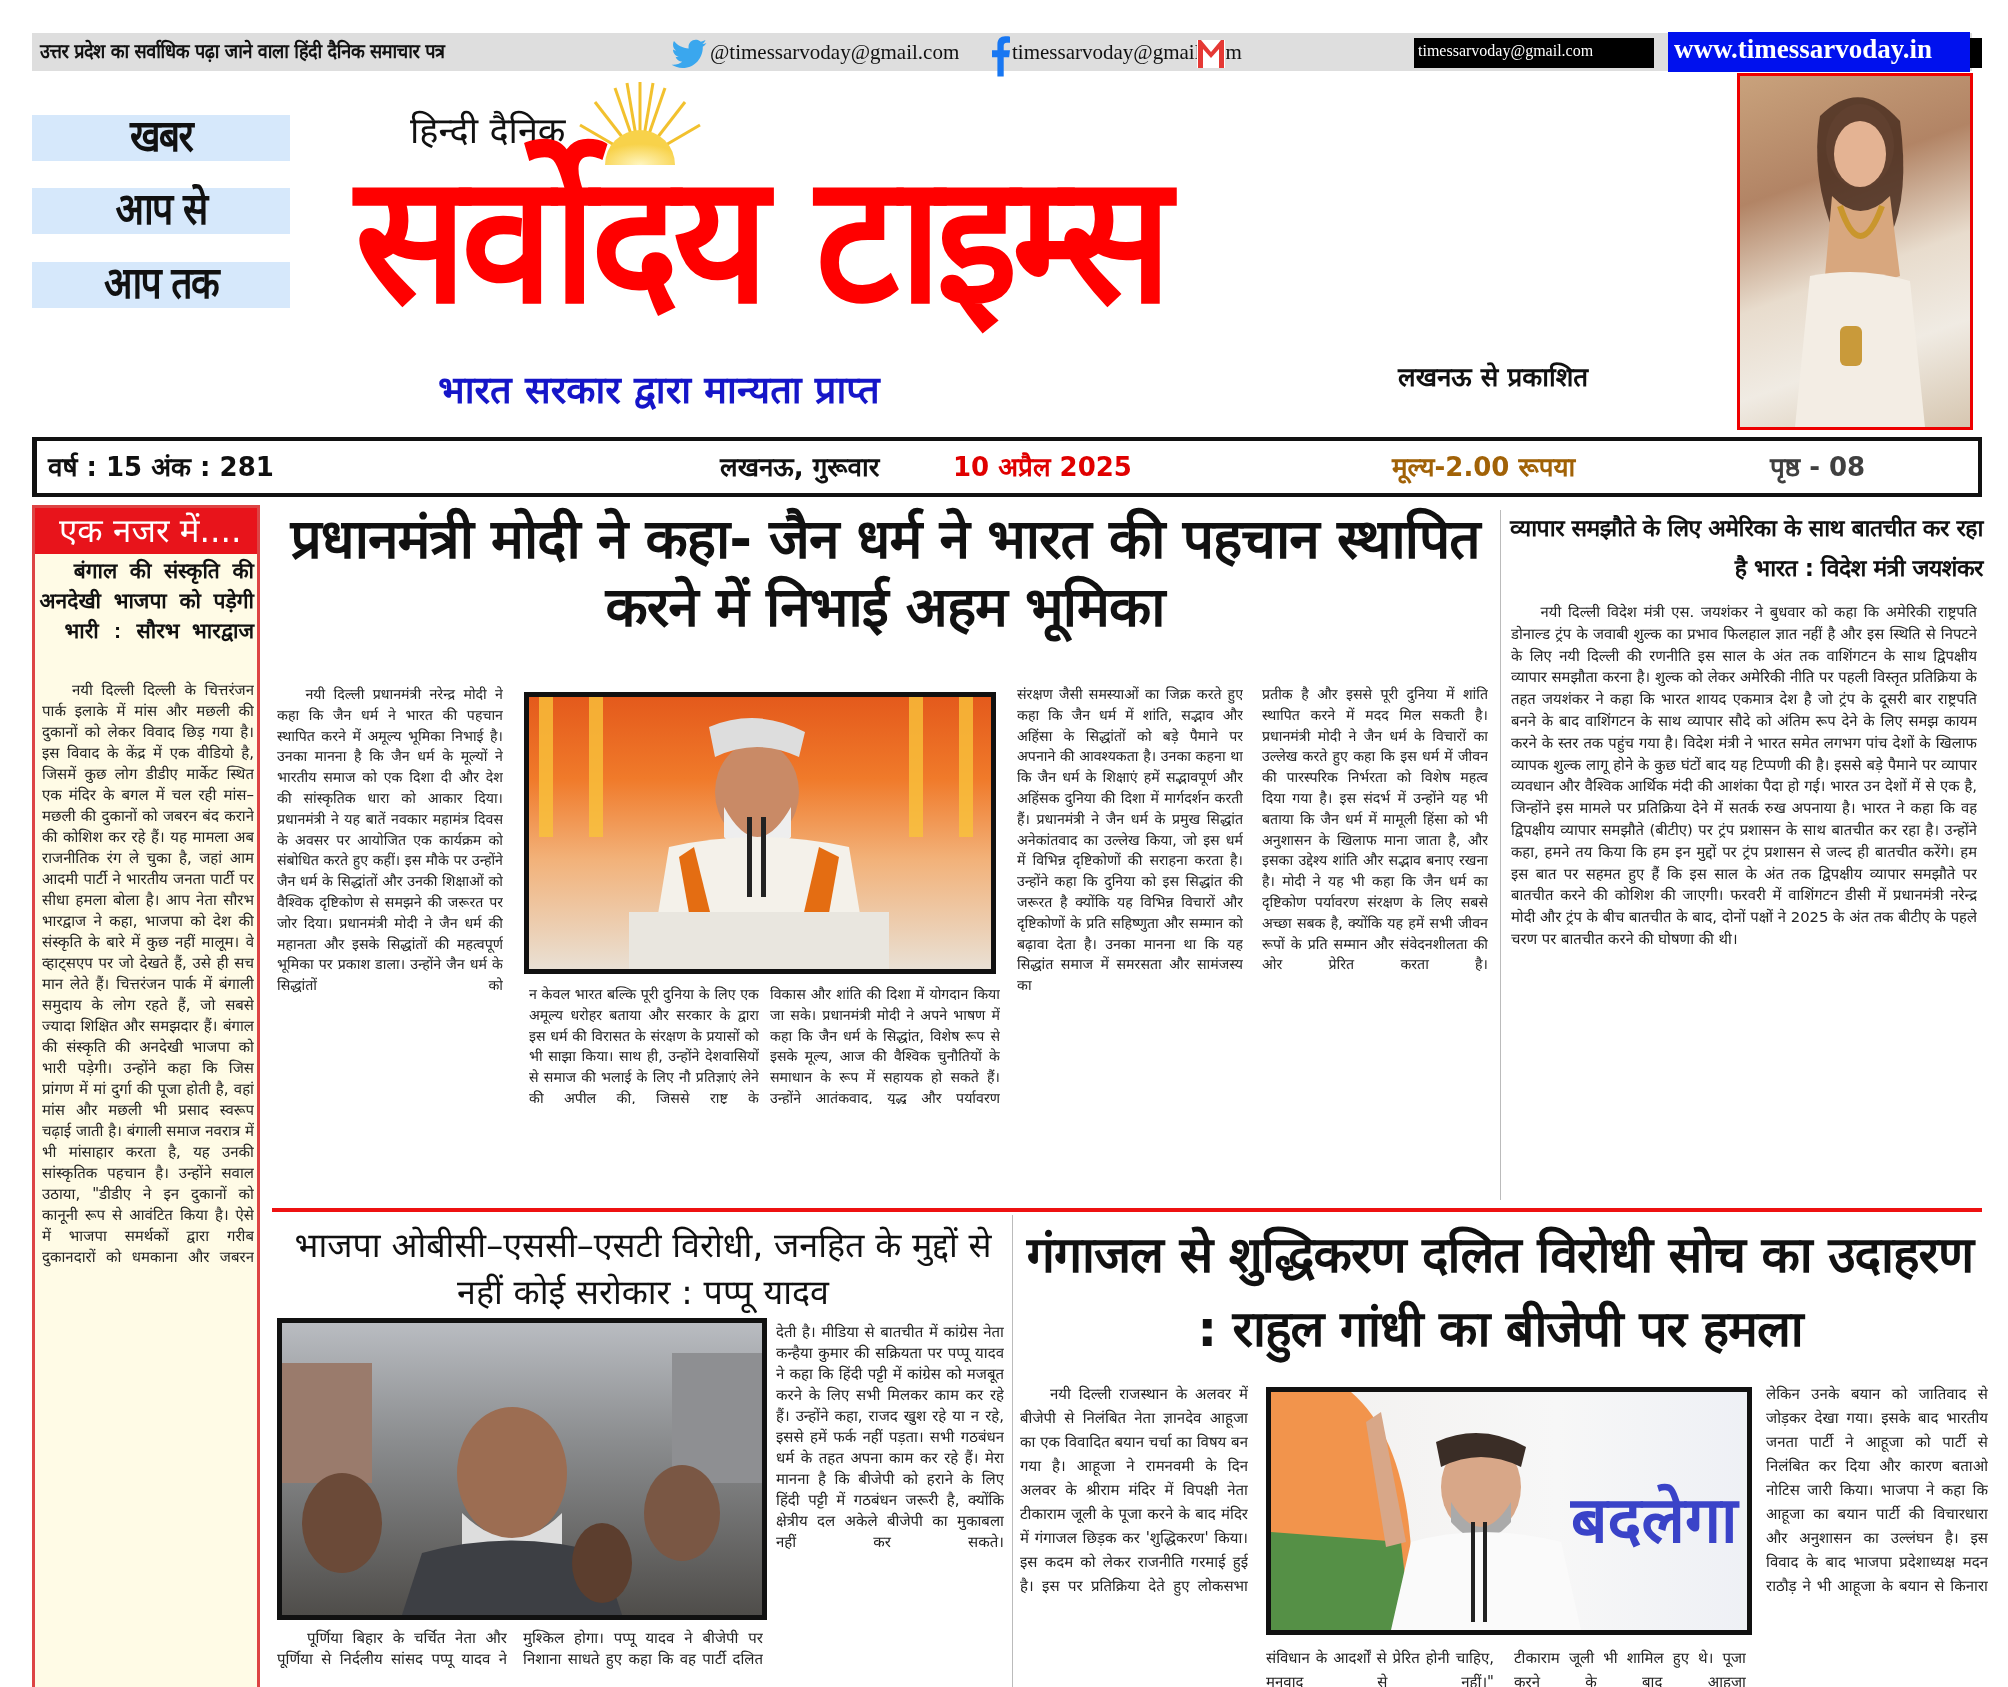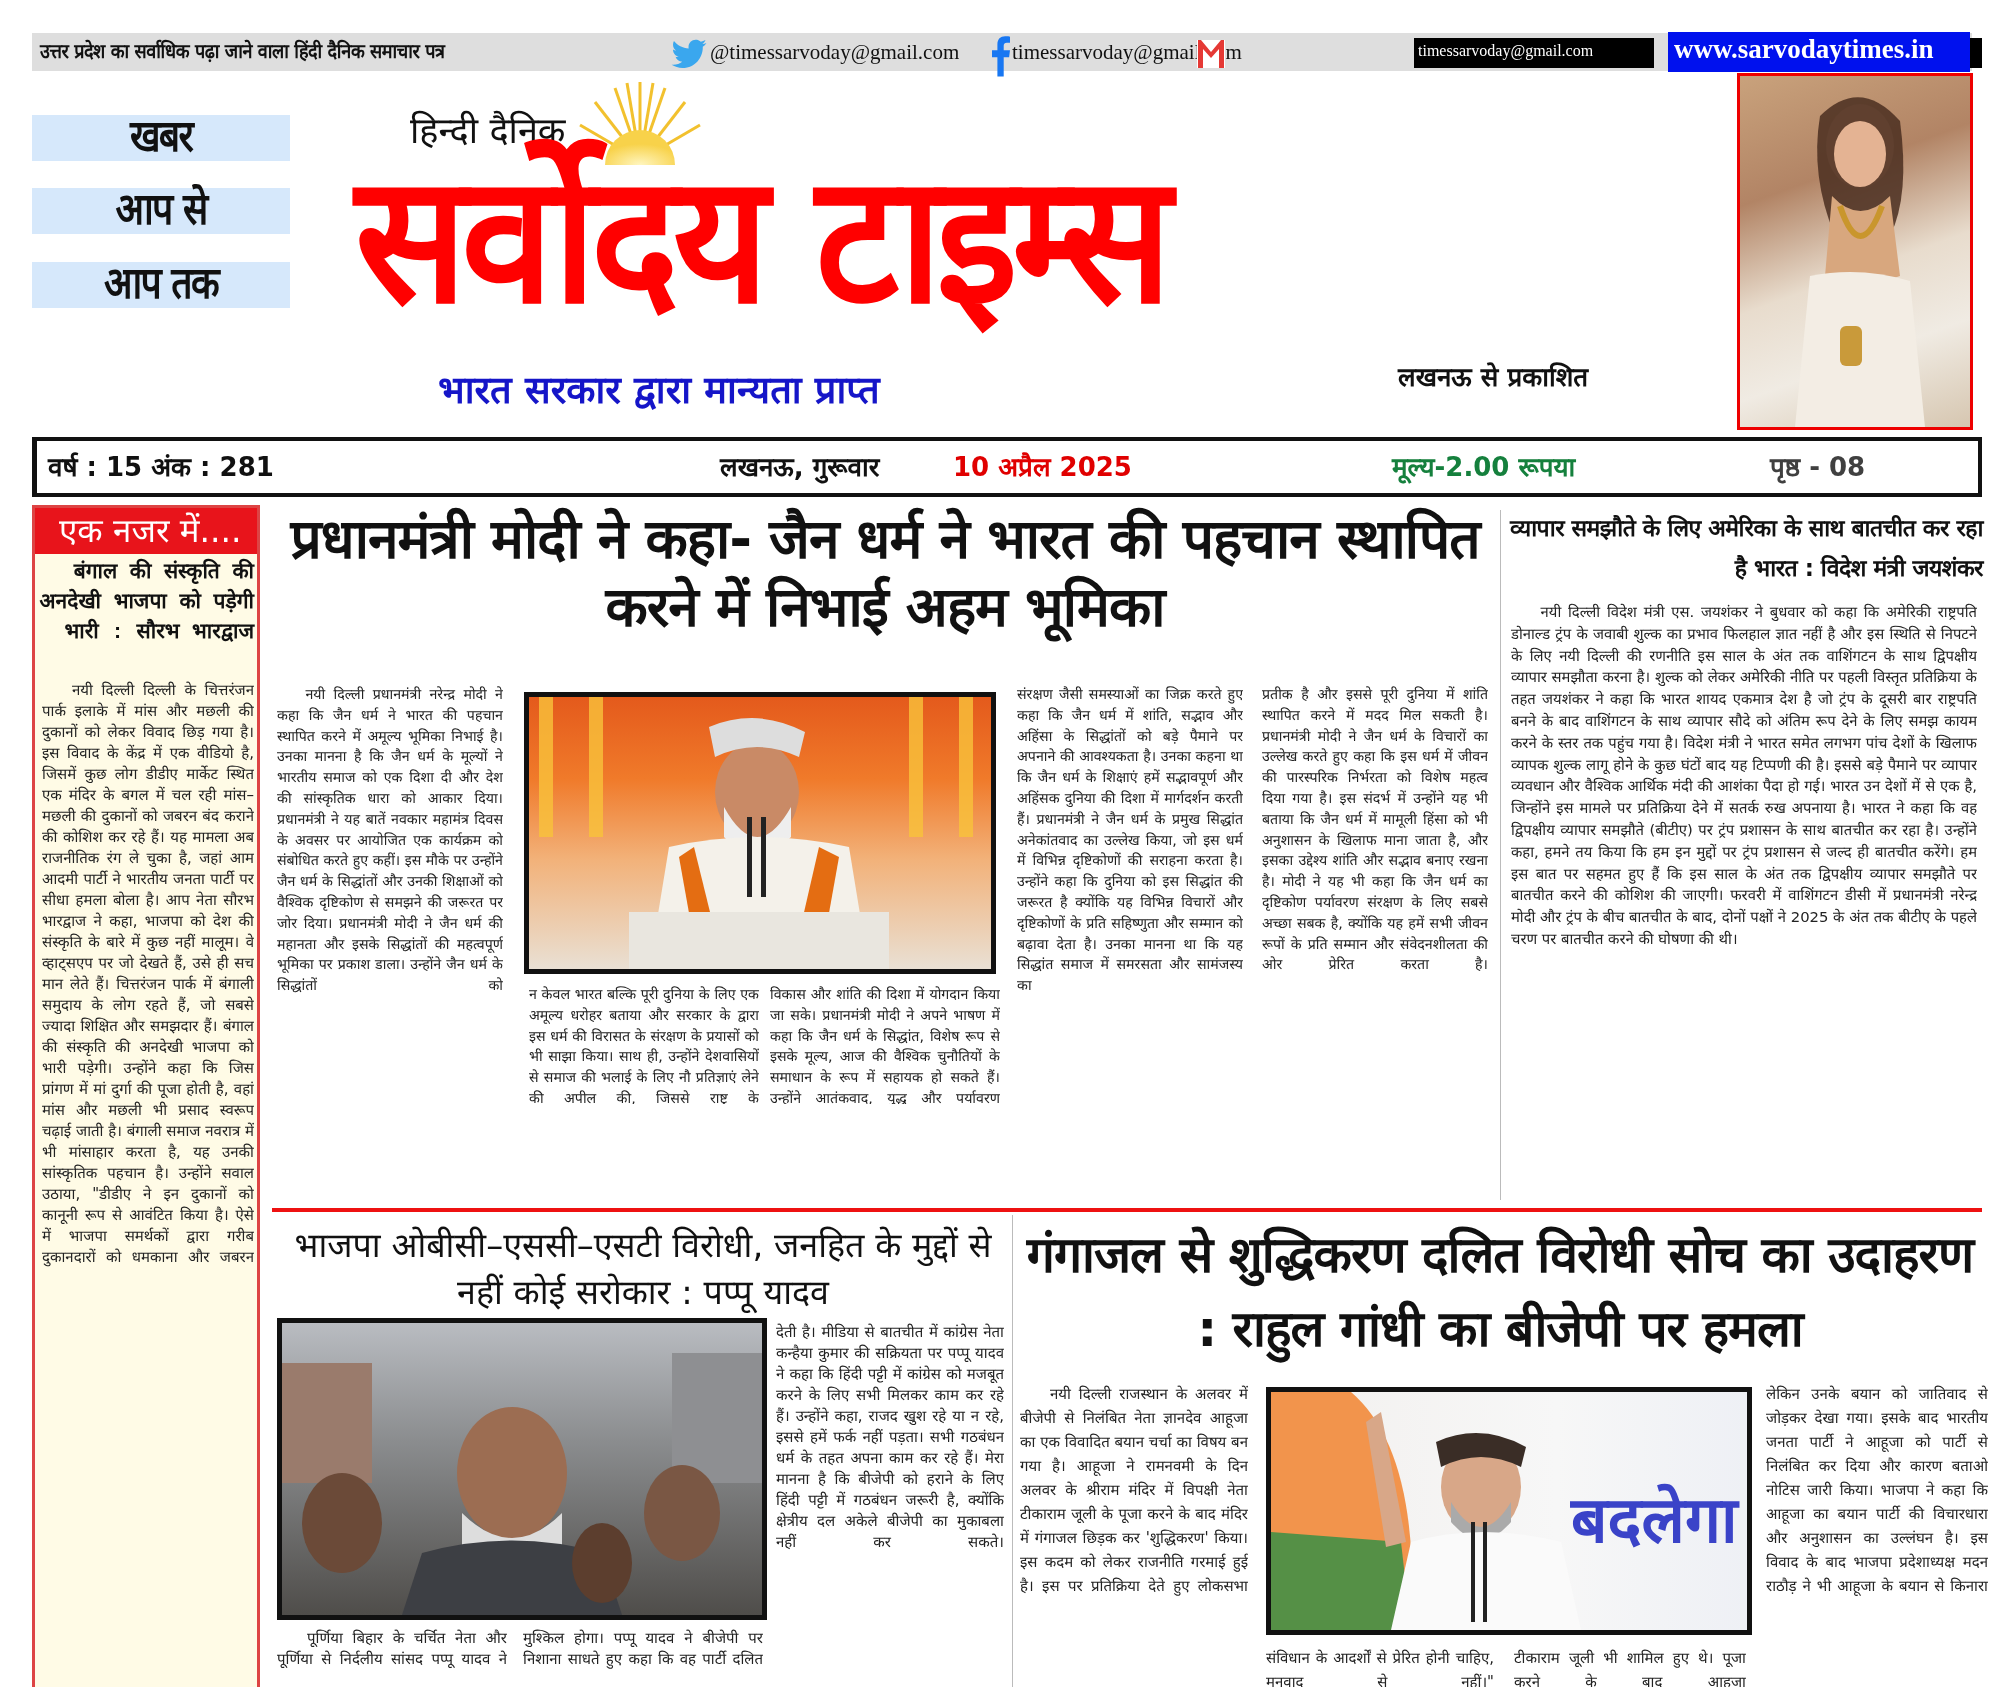--- a/index.html
+++ b/index.html
@@ -60,21 +60,21 @@
     <path fill="#1877f2" d="M6.5 24V13.2h3l.5-3.8H6.5V7c0-1.1.3-1.8 1.8-1.8H10V1.8C9.7 1.7 8.6 1.6 7.3 1.6 4.7 1.6 3 3.2 3 6.1v3.3H0v3.8h3V24z"></path>
   </svg>
 <div class="abs fb-text">timessarvoday@gmail.com</div>
 <svg class="abs gm-icon" viewBox="0 0 30 36">
     <rect x="1" y="4" width="28" height="28" fill="#fff"></rect>
     <path d="M2 4v28h5V13l8 9 8-9v19h5V4h-3L15 16 5 4z" fill="#e53935"></path>
   </svg>
 <div class="abs gm-box"></div>
 <div class="abs gm-text">timessarvoday@gmail.com</div>
 <div class="abs web-box"></div>
-<div class="abs web-text">www.sarvodaytimes.in</div>
+<div class="abs web-text">www.timessarvoday.in</div>
 <div class="abs web-right"></div>
 
 <div class="abs slogan-bar" style="top:115px"></div>
 <div class="abs slogan-bar" style="top:188px"></div>
 <div class="abs slogan-bar" style="top:262px"></div>
 <div class="abs slogan-text" style="top:113px">खबर</div>
 <div class="abs slogan-text" style="top:186px">आप से</div>
 <div class="abs slogan-text" style="top:260px">आप तक</div>
 
 <div class="abs hindi-dainik">हिन्दी दैनिक</div>
@@ -110,21 +110,21 @@
     <path d="M100 130 Q120 190 142 130" stroke="#c9962d" stroke-width="6" fill="none"></path>
     <path d="M70 200 Q120 190 170 205 L185 351 L55 351z" fill="#f3ede4"></path>
     <rect x="100" y="250" width="22" height="40" rx="6" fill="#c99a3a"></rect>
   </svg>
 </div>
 
 <div class="abs infobar"></div>
 <div class="abs info-text" style="left:48px;color:#111">वर्ष : 15 अंक : 281</div>
 <div class="abs info-text" style="left:720px;color:#111">लखनऊ, गुरूवार</div>
 <div class="abs info-text" style="left:953px;color:#e00000">10 अप्रैल 2025</div>
-<div class="abs info-text" style="left:1392px;color:#15803d">मूल्य-2.00 रूपया</div>
+<div class="abs info-text" style="left:1392px;color:#a16207">मूल्य-2.00 रूपया</div>
 <div class="abs info-text" style="left:1770px;color:#404040">पृष्ठ - 08</div>
 
 <div class="abs side"></div>
 <div class="abs side-head">एक नजर में....</div>
 <div class="abs side-title">बंगाल की संस्कृति की अनदेखी भाजपा को पड़ेगी भारी : सौरभ भारद्वाज</div>
 <div class="abs col" style="left:42px;top:680px;width:212px;height:1007px;font-size:15px;line-height:21px">
     <p>नयी दिल्ली दिल्ली के चित्तरंजन पार्क इलाके में मांस और मछली की दुकानों को लेकर विवाद छिड़ गया है। इस विवाद के केंद्र में एक वीडियो है, जिसमें कुछ लोग डीडीए मार्केट स्थित एक मंदिर के बगल में चल रही मांस–मछली की दुकानों को जबरन बंद कराने की कोशिश कर रहे हैं। यह मामला अब राजनीतिक रंग ले चुका है, जहां आम आदमी पार्टी ने भारतीय जनता पार्टी पर सीधा हमला बोला है। आप नेता सौरभ भारद्वाज ने कहा, भाजपा को देश की संस्कृति के बारे में कुछ नहीं मालूम। वे व्हाट्सएप पर जो देखते हैं, उसे ही सच मान लेते हैं। चित्तरंजन पार्क में बंगाली समुदाय के लोग रहते हैं, जो सबसे ज्यादा शिक्षित और समझदार हैं। बंगाल की संस्कृति की अनदेखी भाजपा को भारी पड़ेगी। उन्होंने कहा कि जिस प्रांगण में मां दुर्गा की पूजा होती है, वहां मांस और मछली भी प्रसाद स्वरूप चढ़ाई जाती है। बंगाली समाज नवरात्र में भी मांसाहार करता है, यह उनकी सांस्कृतिक पहचान है। उन्होंने सवाल उठाया, "डीडीए ने इन दुकानों को कानूनी रूप से आवंटित किया है। ऐसे में भाजपा समर्थकों द्वारा गरीब दुकानदारों को धमकाना और जबरन</p>
   </div>
 
 <div class="abs hl1">प्रधानमंत्री मोदी ने कहा- जैन धर्म ने भारत की पहचान स्थापित करने में निभाई अहम भूमिका</div>

